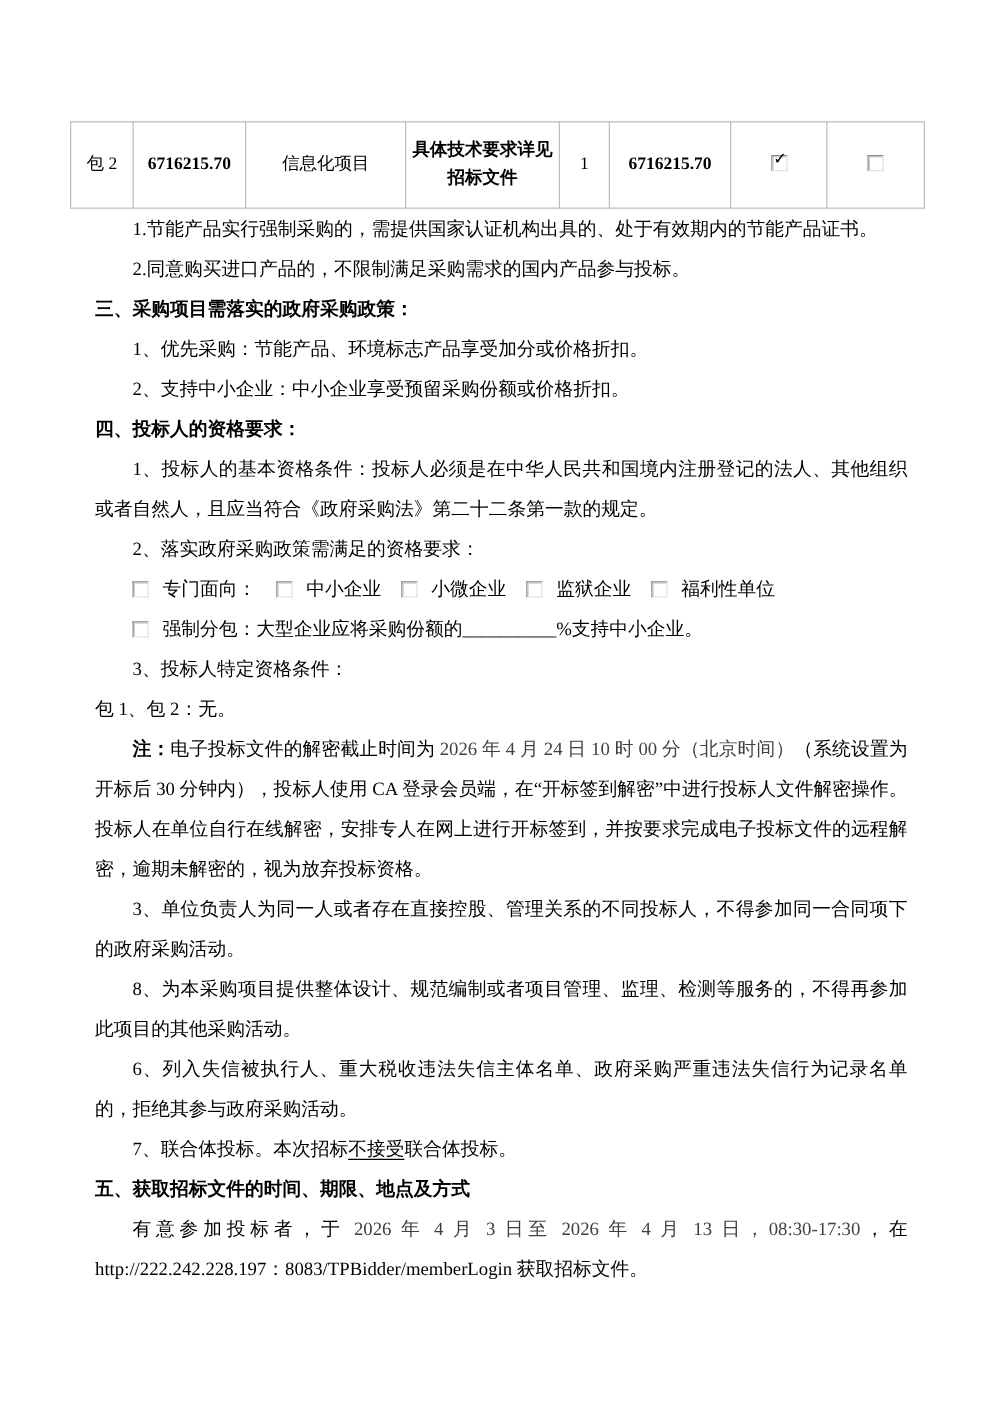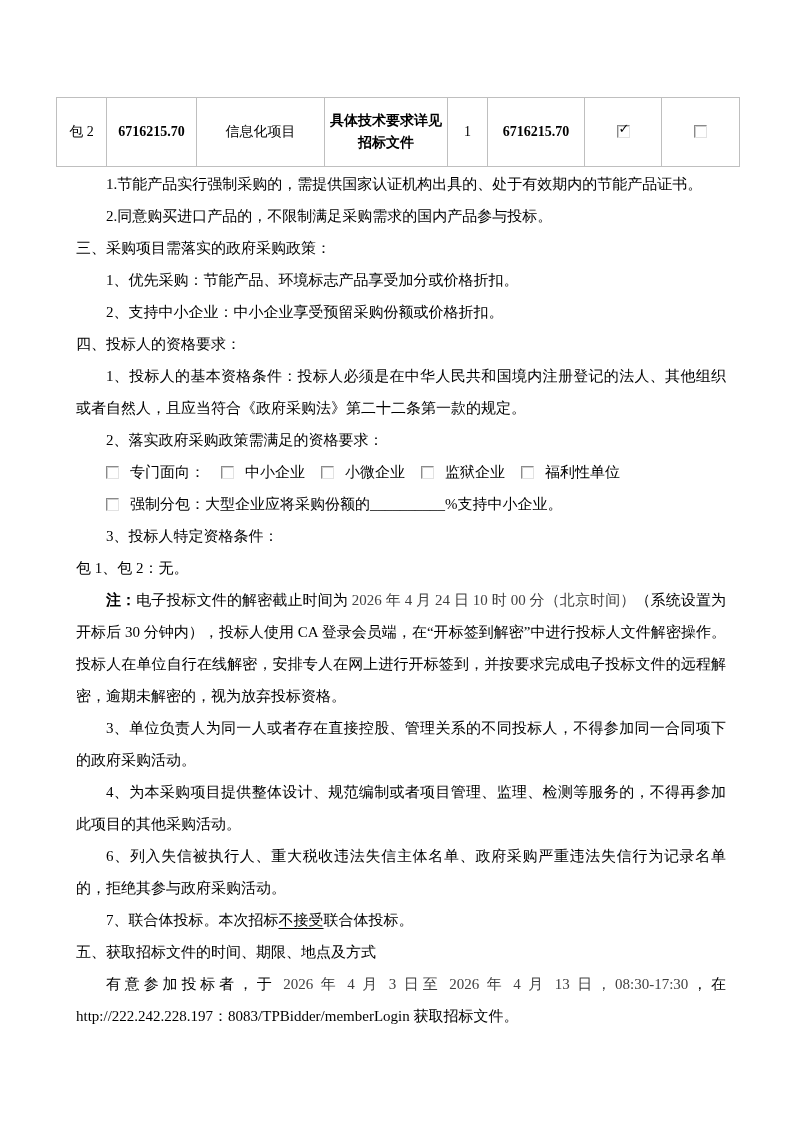--- a/index.html
+++ b/index.html
@@ -47,21 +47,21 @@
 
   
   .content{
     position:absolute;top:168px;left:76px;width:650px;
     font-size:15px;line-height:32px;
     text-align:justify;
   }
   .content p{margin:0;}
   .indent{text-indent:30px;}
   h3{
-    margin:0;font-size:15px;line-height:32px;font-weight:normal;
+    margin:0;font-size:15px;line-height:32px;font-weight:bold;
     font-family:"Liberation Serif","DejaVu Serif",serif;
   }
   .red{color:#404040;}
   .ul{text-decoration:underline;text-underline-offset:3px;margin-top:36px;}
   .note-label{font-weight:bold;}
 </style>
 </head>
 <body>
 
 <div class="page">
@@ -117,21 +117,21 @@
     </p>
 
     <p class="indent">3、投标人特定资格条件：</p>
     <p>包 1、包 2：无。</p>
 
     <p class="indent">
       <span class="note-label">注：</span><span>电子投标文件的解密截止时间为 </span><span class="red">2026 年 4 月 24 日 10 时 00 分（北京时间）</span><span>（系统设置为开标后 30 分钟内），投标人使用 CA 登录会员端，在“开标签到解密”中进行投标人文件解密操作。投标人在单位自行在线解密，安排专人在网上进行开标签到，并按要求完成电子投标文件的远程解密，逾期未解密的，视为放弃投标资格。</span>
     </p>
 
     <p class="indent">3、单位负责人为同一人或者存在直接控股、管理关系的不同投标人，不得参加同一合同项下的政府采购活动。</p>
-    <p class="indent">4、为本采购项目提供整体设计、规范编制或者项目管理、监理、检测等服务的，不得再参加此项目的其他采购活动。</p>
+    <p class="indent">8、为本采购项目提供整体设计、规范编制或者项目管理、监理、检测等服务的，不得再参加此项目的其他采购活动。</p>
     <p class="indent">6、列入失信被执行人、重大税收违法失信主体名单、政府采购严重违法失信行为记录名单的，拒绝其参与政府采购活动。</p>
 
     <p class="indent">
       <span>7、联合体投标。本次招标</span><span class="ul">不接受</span><span>联合体投标。</span>
     </p>
 
     <h3>五、获取招标文件的时间、期限、地点及方式</h3>
 
     <p class="indent">
       <span>有意参加投标者，于 </span><span class="red">2026 年 4 月 3 日至 2026 年 4 月 13 日，08:30-17:30</span><span>，在 http://222.242.228.197：8083/TPBidder/memberLogin 获取招标文件。</span>

